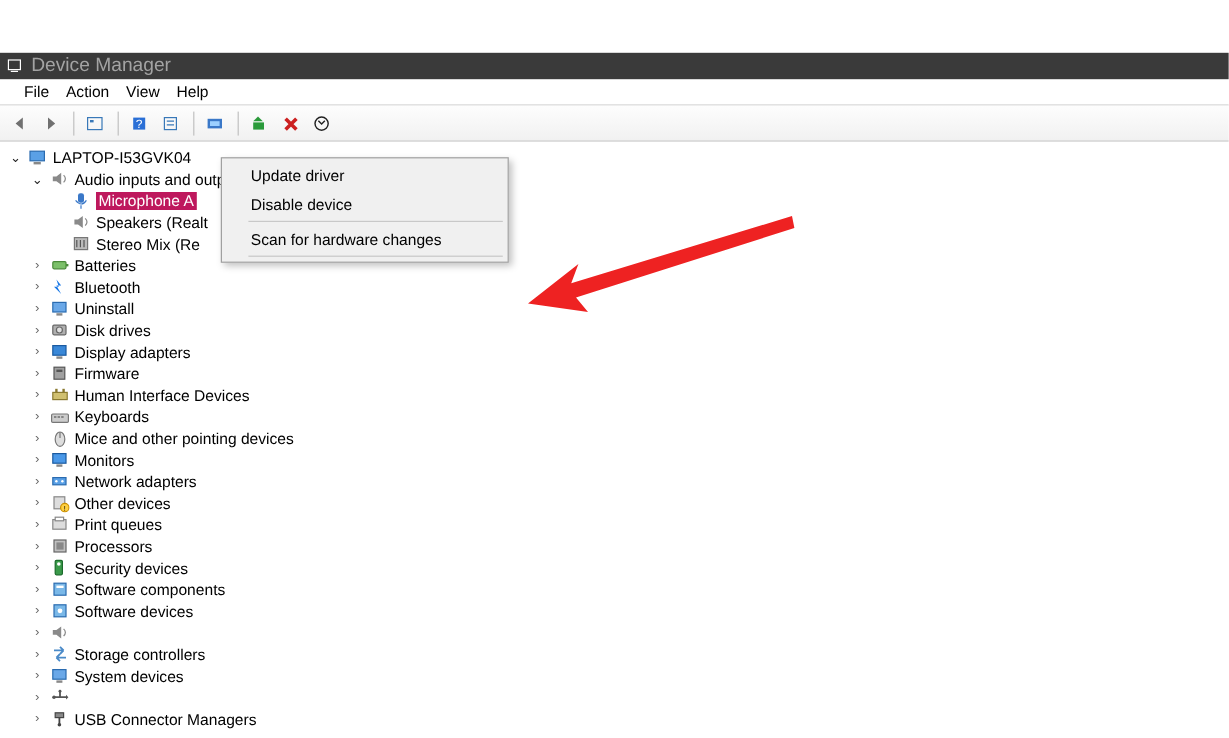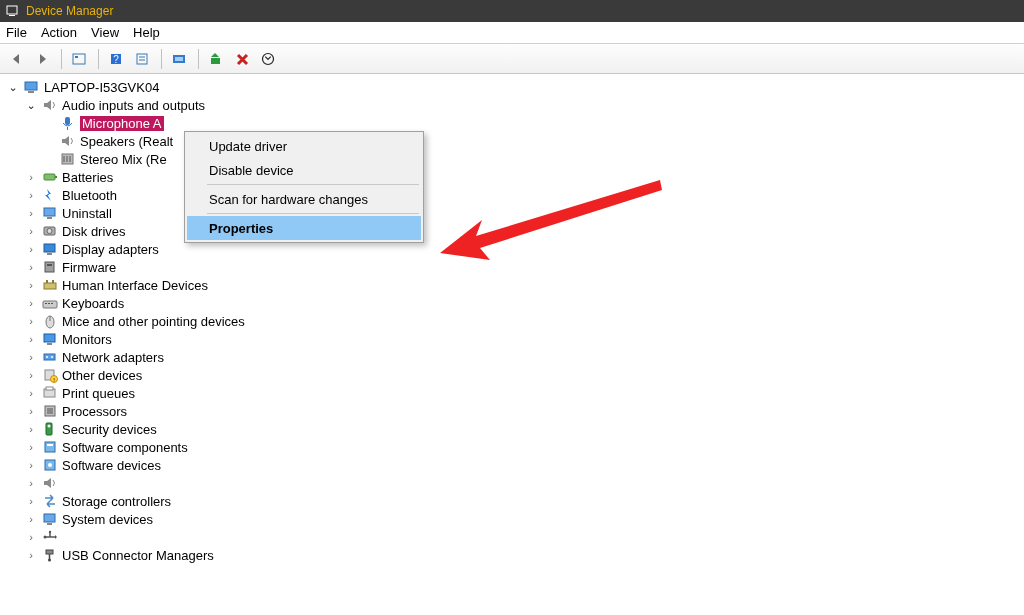--- a/index.html
+++ b/index.html
@@ -9,36 +9,37 @@
     font-family: "Segoe UI", Tahoma, sans-serif;
     font-size: 13px;
     color: #000;
     background: #fff;
     overflow: hidden;
     position: relative;
   }
   .titlebar {
     height: 22px;
     background: #3a3a3a;
-    color: #eab308;
+    color: #a3a3a3;
     display: flex;
     align-items: center;
     padding-left: 6px;
-    font-size: 12px;
+    font-size: 16px;
+    margin-top: 44px;
   }
   .titlebar .ticon {
     width: 14px; height: 14px; margin-right: 6px;
     display:inline-flex;align-items:center;justify-content:center;
   }
   .menubar {
     height: 22px;
     border-bottom: 1px solid #d0d0d0;
     display: flex;
     align-items: center;
-    padding-left: 6px;
+    padding-left: 20px;
     gap: 14px;
     font-size: 13px;
   }
   .menubar span { cursor: default; }
   .toolbar {
     height: 30px;
     border-bottom: 1px solid #c8c8c8;
     display: flex;
     align-items: center;
     padding-left: 6px;
@@ -490,19 +491,18 @@
     </div>
 
 </div>
 
 <div class="ctxmenu">
   <div class="ctxitem">Update driver</div>
   <div class="ctxitem">Disable device</div>
   <div class="ctxsep"></div>
   <div class="ctxitem">Scan for hardware changes</div>
   <div class="ctxsep"></div>
-  <div class="ctxitem hl">Properties</div>
 </div>
 
 <svg class="arrow" width="230" height="120">
   <defs></defs>
   <polygon points="0,75 42,42 36,58 220,2 222,12 40,70 50,82" fill="#ee2222"></polygon>
 </svg>
 
 </body></html>

